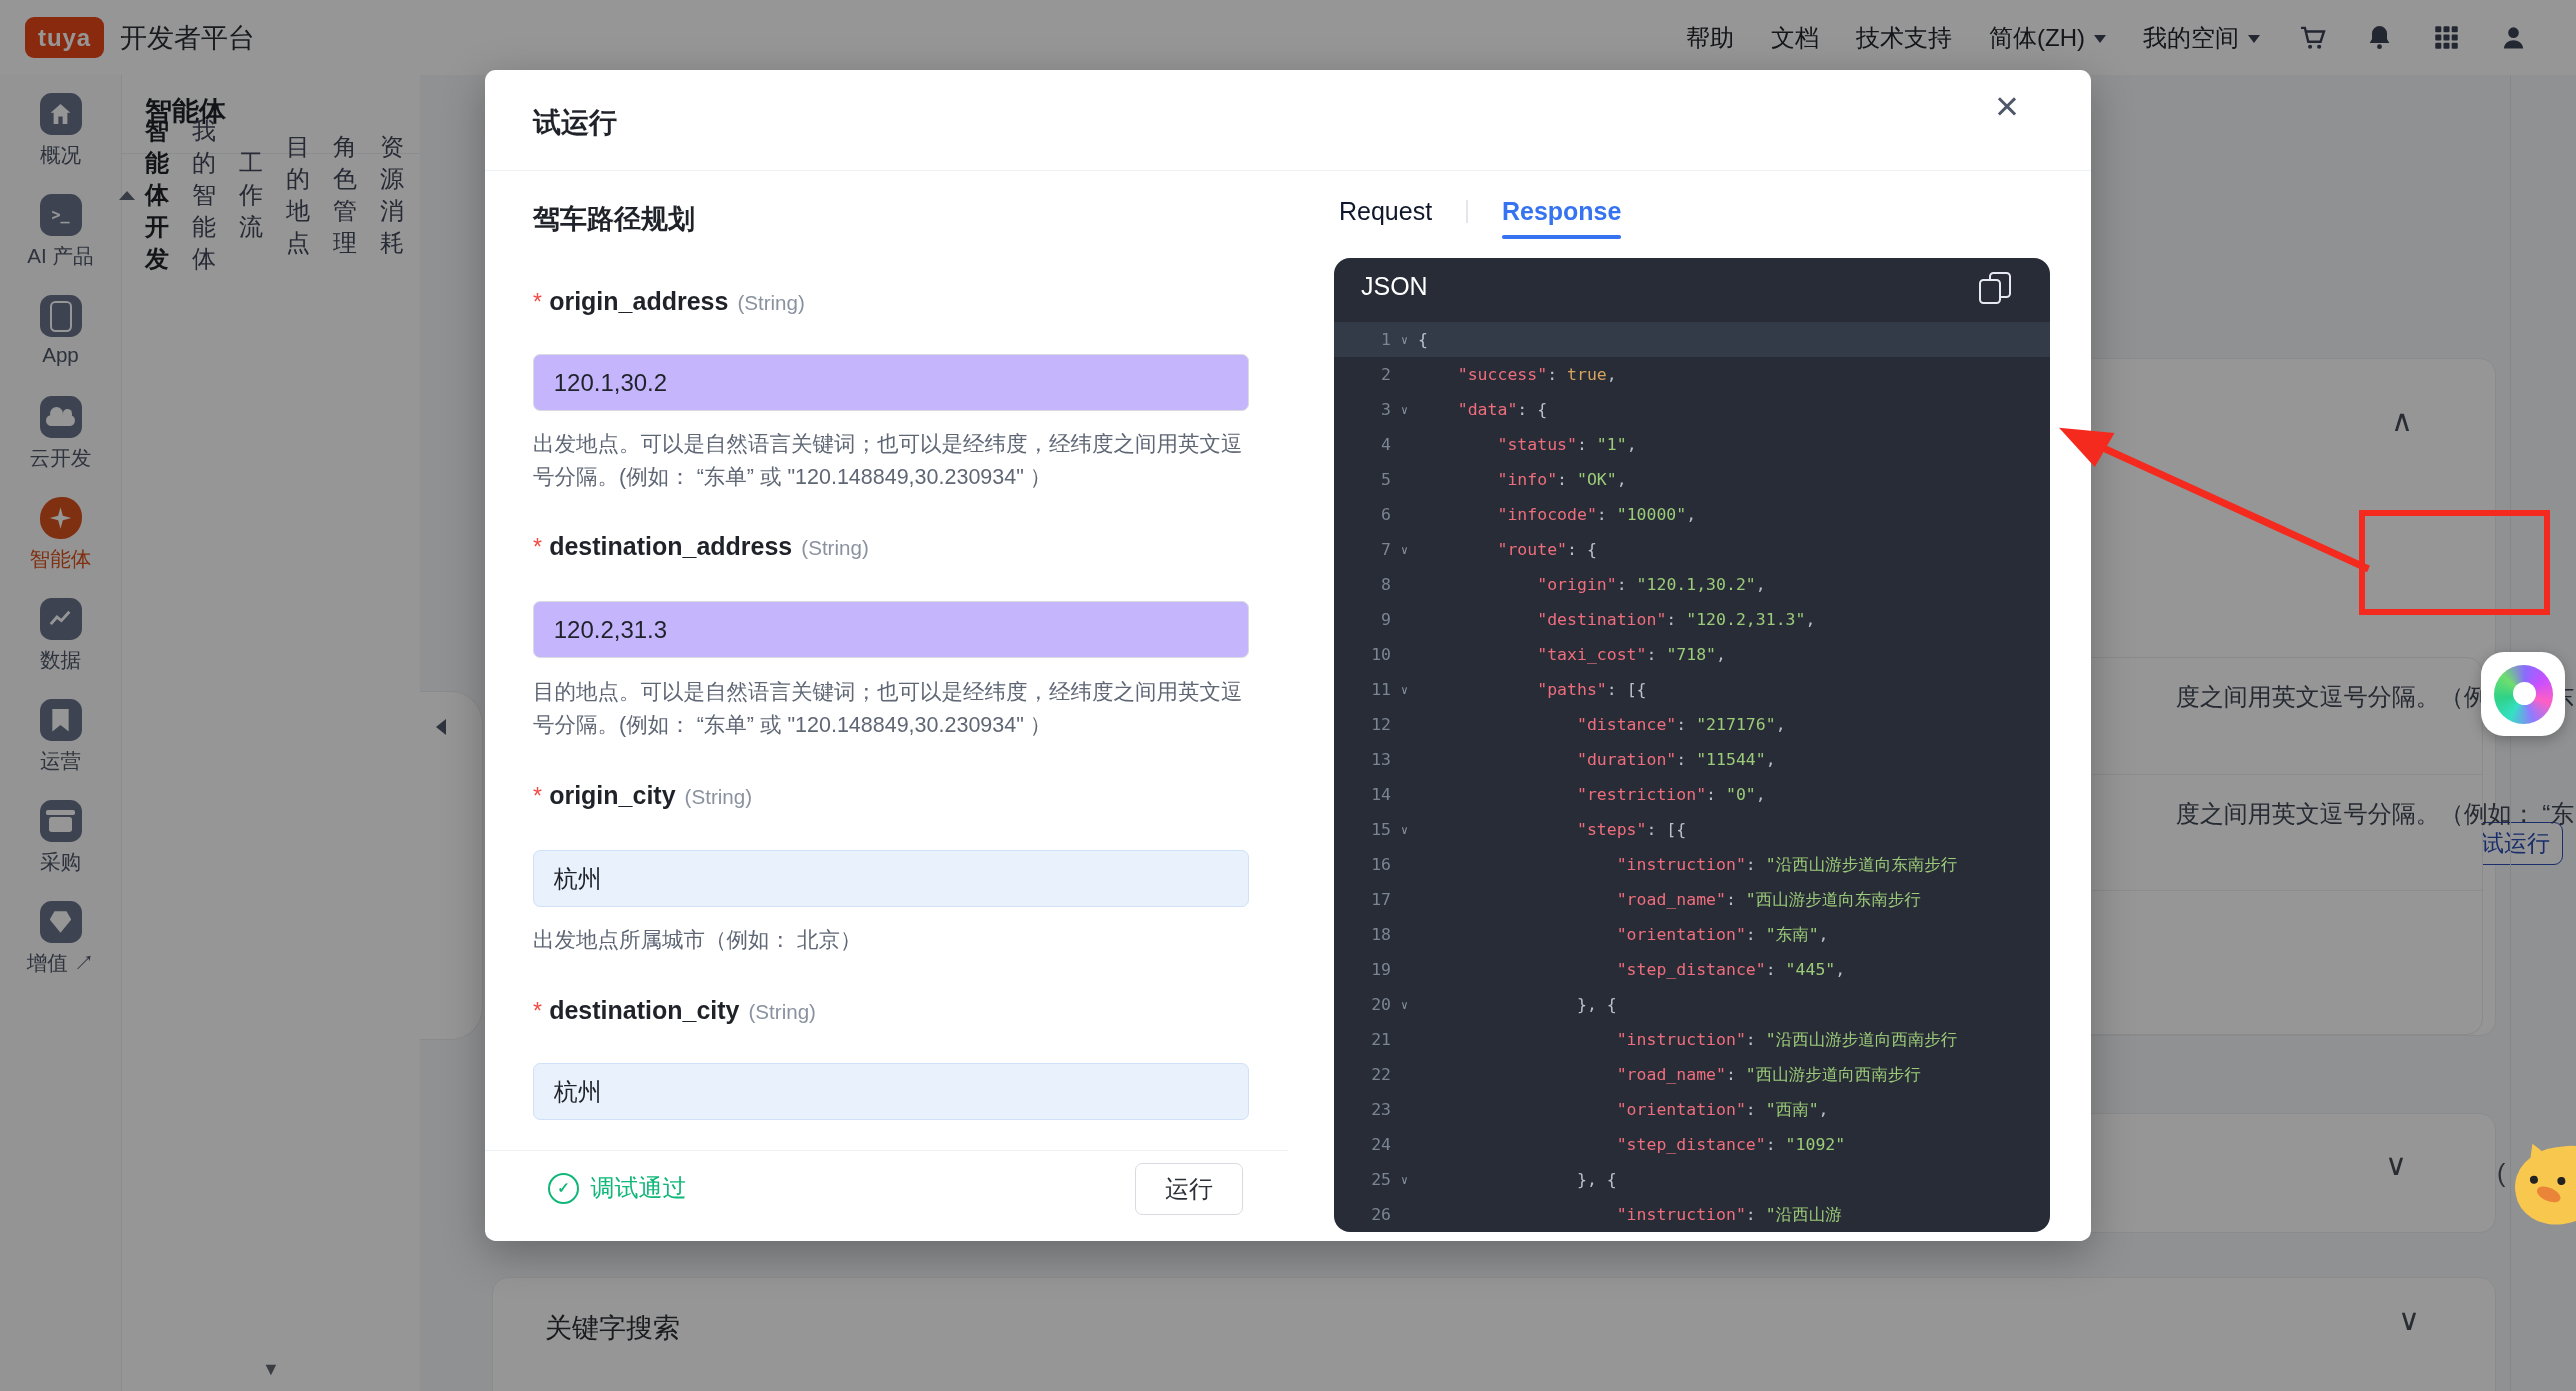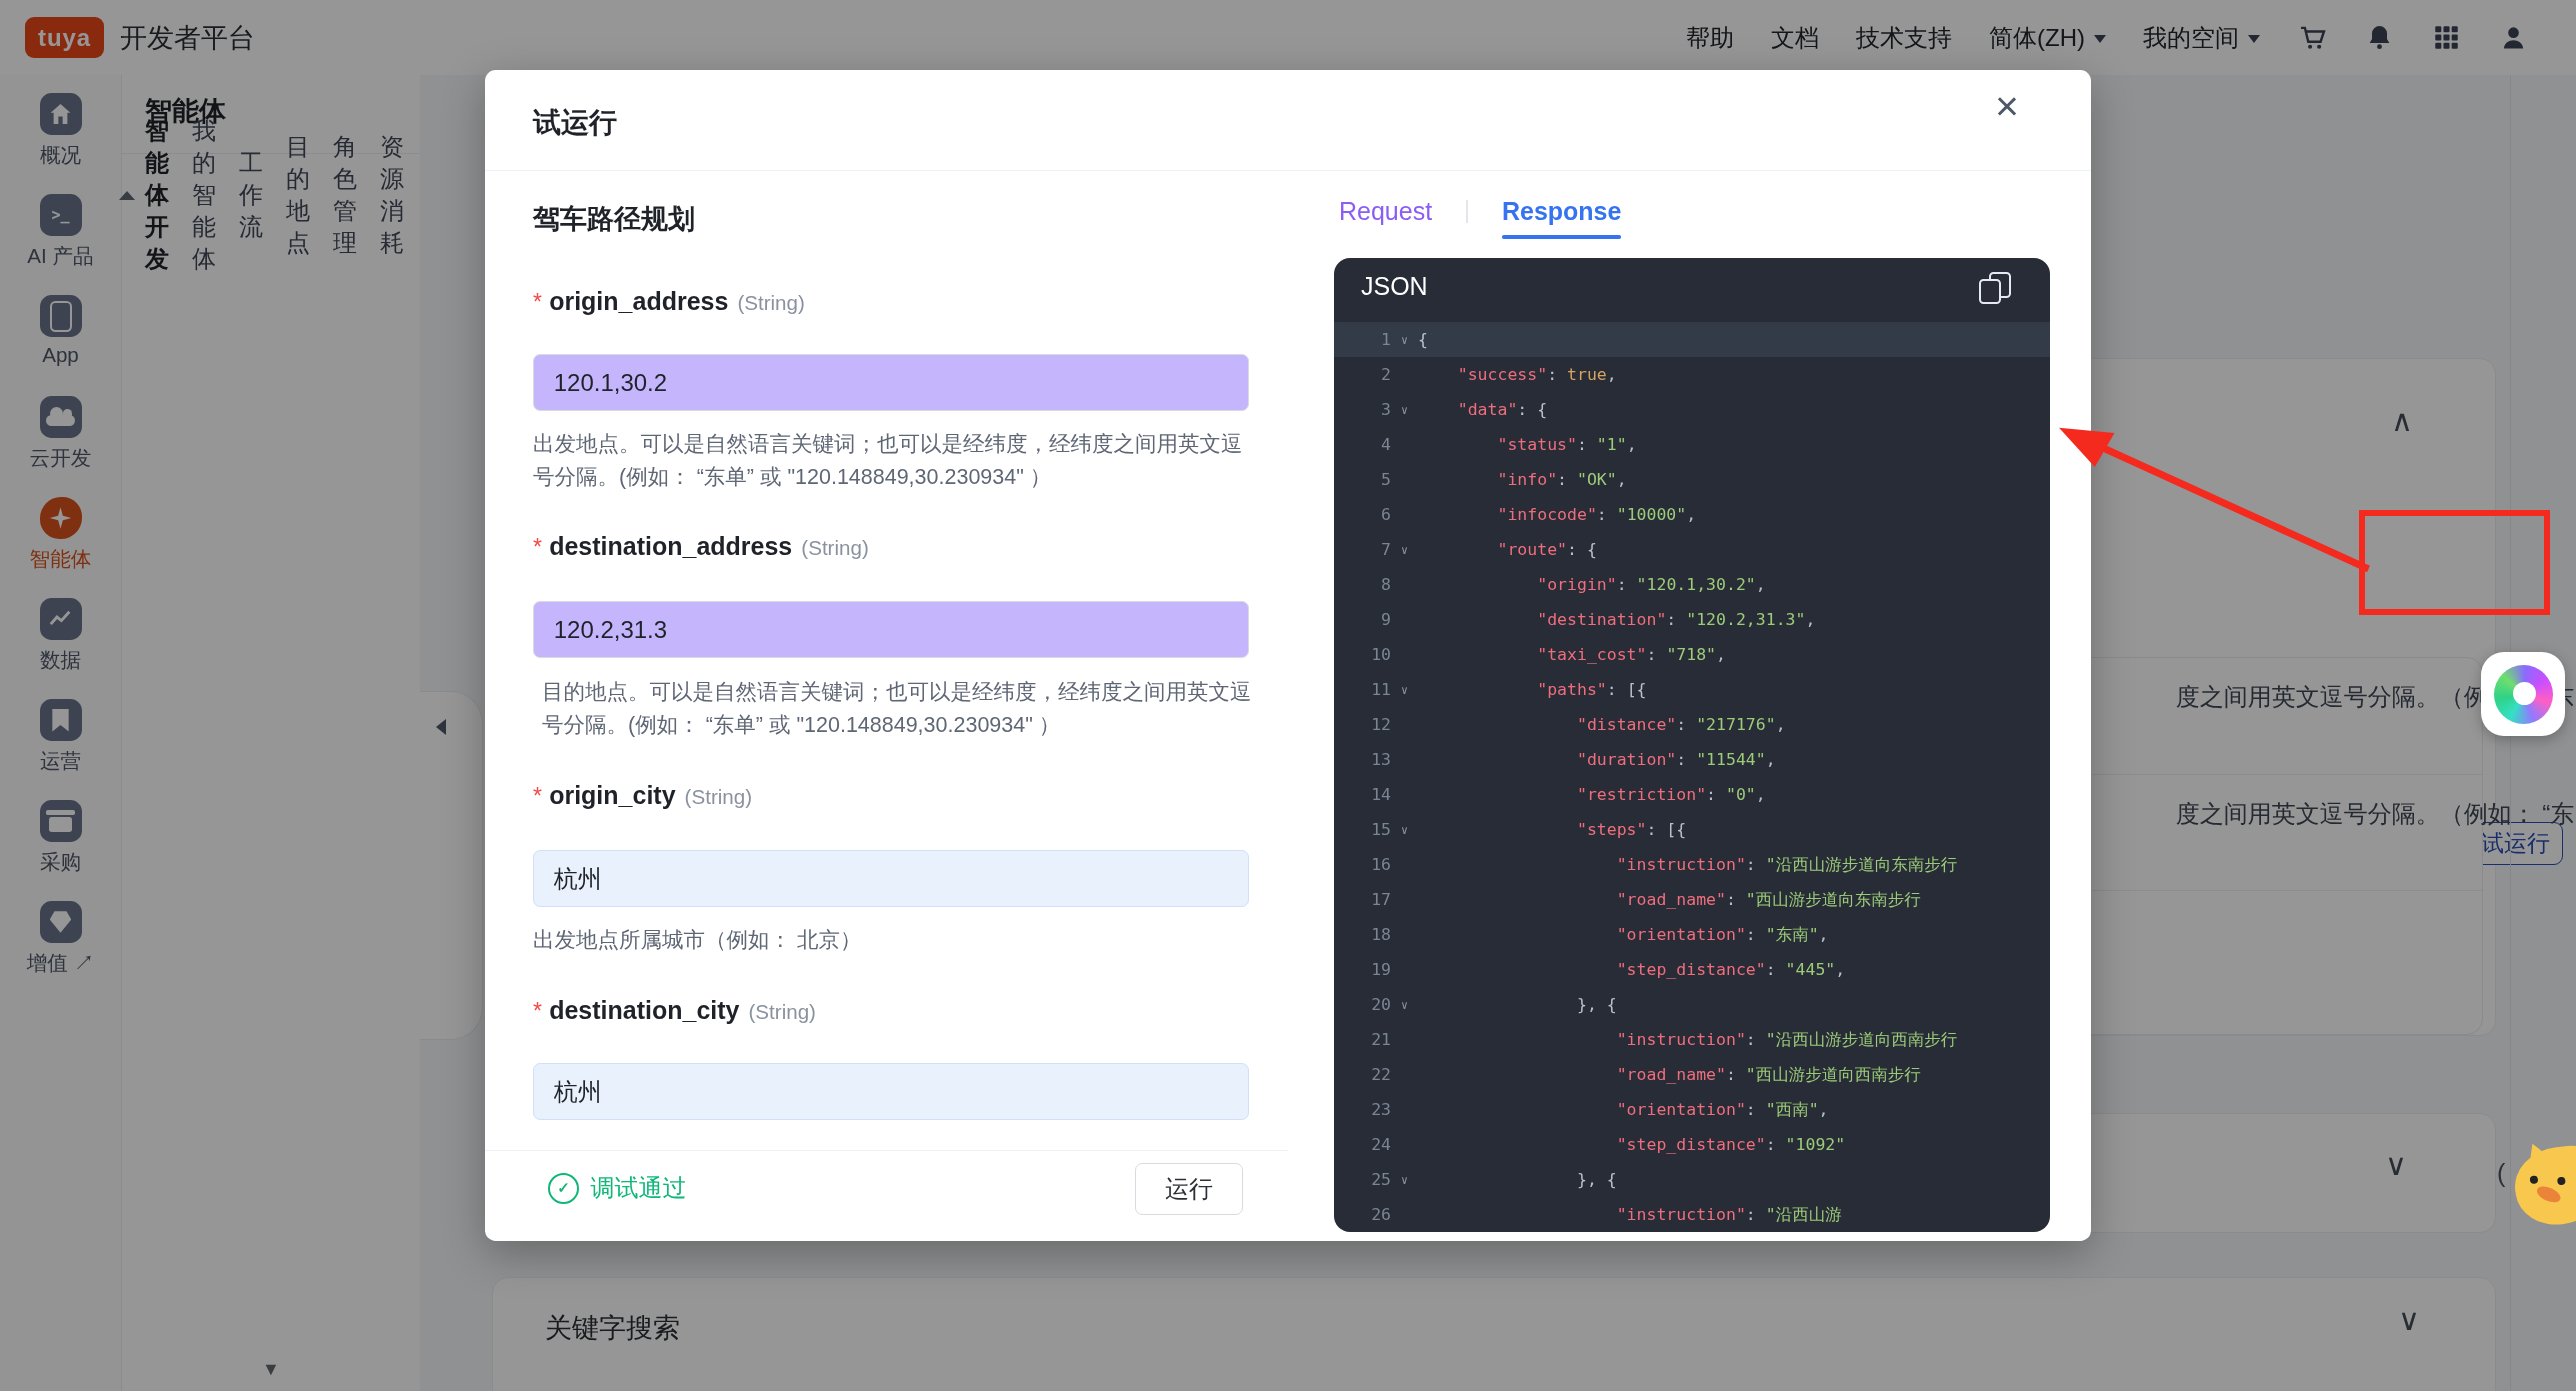--- a/index.html
+++ b/index.html
@@ -98,21 +98,21 @@
   #debug-ok .ring{width:27px;height:27px;border:2.2px solid #10b778;border-radius:50%;display:flex;
                   align-items:center;justify-content:center;color:#10b778;font-size:15px;font-weight:bold}
   #debug-ok .txt{font-size:24px;color:#10b778;font-weight:500}
   #run-btn{position:absolute;left:650px;top:1093px;width:106px;height:50px;border:1.3px solid #d8dadf;
            border-radius:7.2px;background:#fff;font-size:24px;color:#2b2f36;display:flex;
            align-items:center;justify-content:center;cursor:pointer}
 
   
   #tabs{position:absolute;left:854px;top:127px;display:flex;align-items:center}
   .tab{font-size:25px;cursor:pointer}
-  .tab.req{color:#8b5cf6}
+  .tab.req{color:#0f172a}
   .tab.resp{color:#3673f0;font-weight:600;position:relative}
   .tab.resp::after{content:"";position:absolute;left:0;top:38px;width:100%;height:3.6px;
                    background:#3673f0;border-radius:1.8px}
   #tab-sep{width:1.8px;height:23px;background:#e5e6eb;margin:0 34px}
   #json-panel{position:absolute;left:849px;top:188px;width:716px;height:974px;background:#272c36;
               border-radius:16px;overflow:hidden}
   #json-head{position:absolute;left:0;top:0;right:0;height:57px;display:flex;align-items:center}
   #json-title{margin-left:27px;font-size:25px;color:#fff;font-weight:500}
   .copy{position:absolute;right:39px;top:14.3px;width:32px;height:32px;cursor:pointer}
   .copy .b{position:absolute;right:0;top:0;width:18px;height:21.5px;border:2.2px solid #e6e9f0;border-radius:4.5px}
@@ -310,21 +310,21 @@
   <div id="m-title">试运行</div>
   <div id="m-close">×</div>
   <div id="m-hr"></div>
   <div id="tool-title">驾车路径规划</div>
   <div id="form-area">
       <div class="f-label" style="top: 217px;"><span class="f-star">*</span><span>origin_address</span><span class="f-type">(String)</span></div>
       <input class="f-input" readonly="" value="120.1,30.2" style="top: 284px;">
       <div class="f-help" style="top: 358px;">出发地点。可以是自然语言关键词；也可以是经纬度，经纬度之间用英文逗号分隔。(例如： “东单” 或 "120.148849,30.230934" ）</div>
       <div class="f-label" style="top: 462px;"><span class="f-star">*</span><span>destination_address</span><span class="f-type">(String)</span></div>
       <input class="f-input" readonly="" value="120.2,31.3" style="top: 531px;">
-      <div class="f-help" style="top: 606px; margin-left: 9px;">目的地点。可以是自然语言关键词；也可以是经纬度，经纬度之间用英文逗号分隔。(例如： “东单” 或 "120.148849,30.230934" ）</div>
+      <div class="f-help" style="top: 606px;">目的地点。可以是自然语言关键词；也可以是经纬度，经纬度之间用英文逗号分隔。(例如： “东单” 或 "120.148849,30.230934" ）</div>
       <div class="f-label" style="top: 711px;"><span class="f-star">*</span><span>origin_city</span><span class="f-type">(String)</span></div>
       <input class="f-input city" readonly="" value="杭州" style="top: 780px;">
       <div class="f-help" style="top: 854px;">出发地点所属城市（例如： 北京）</div>
       <div class="f-label" style="top: 926px;"><span class="f-star">*</span><span>destination_city</span><span class="f-type">(String)</span></div>
       <input class="f-input city" readonly="" value="杭州" style="top: 993px;">
     </div>
   <div id="m-foot-hr"></div>
   <div id="debug-ok">
     <span class="ring">✓</span>
     <span class="txt">调试通过</span>

